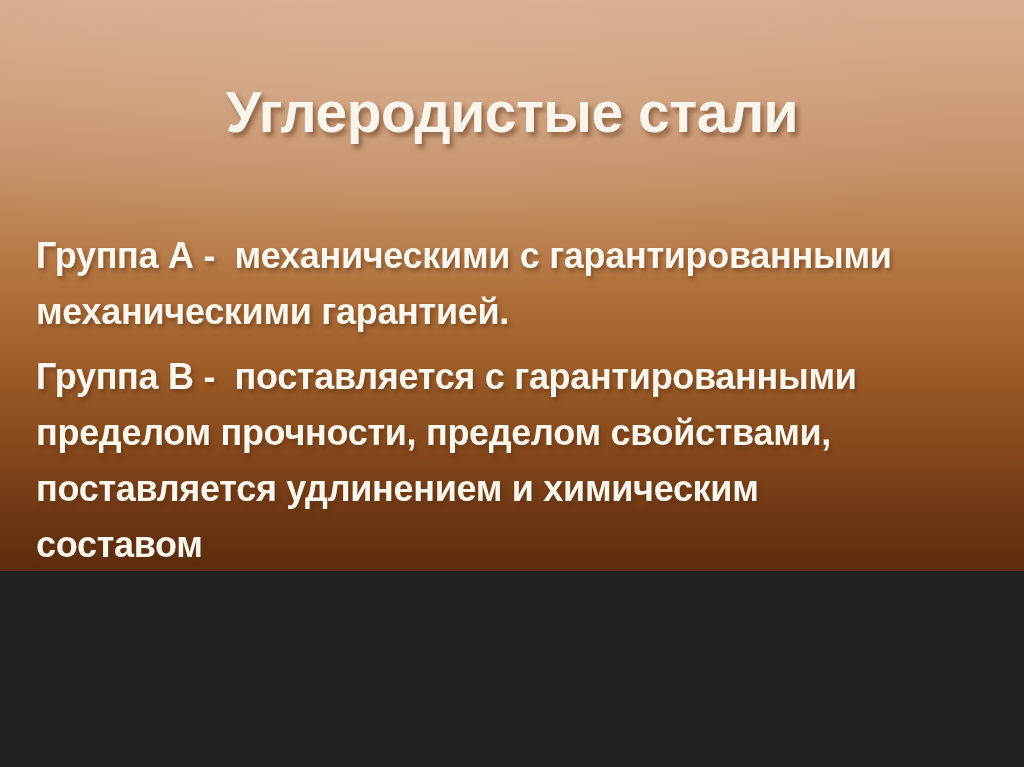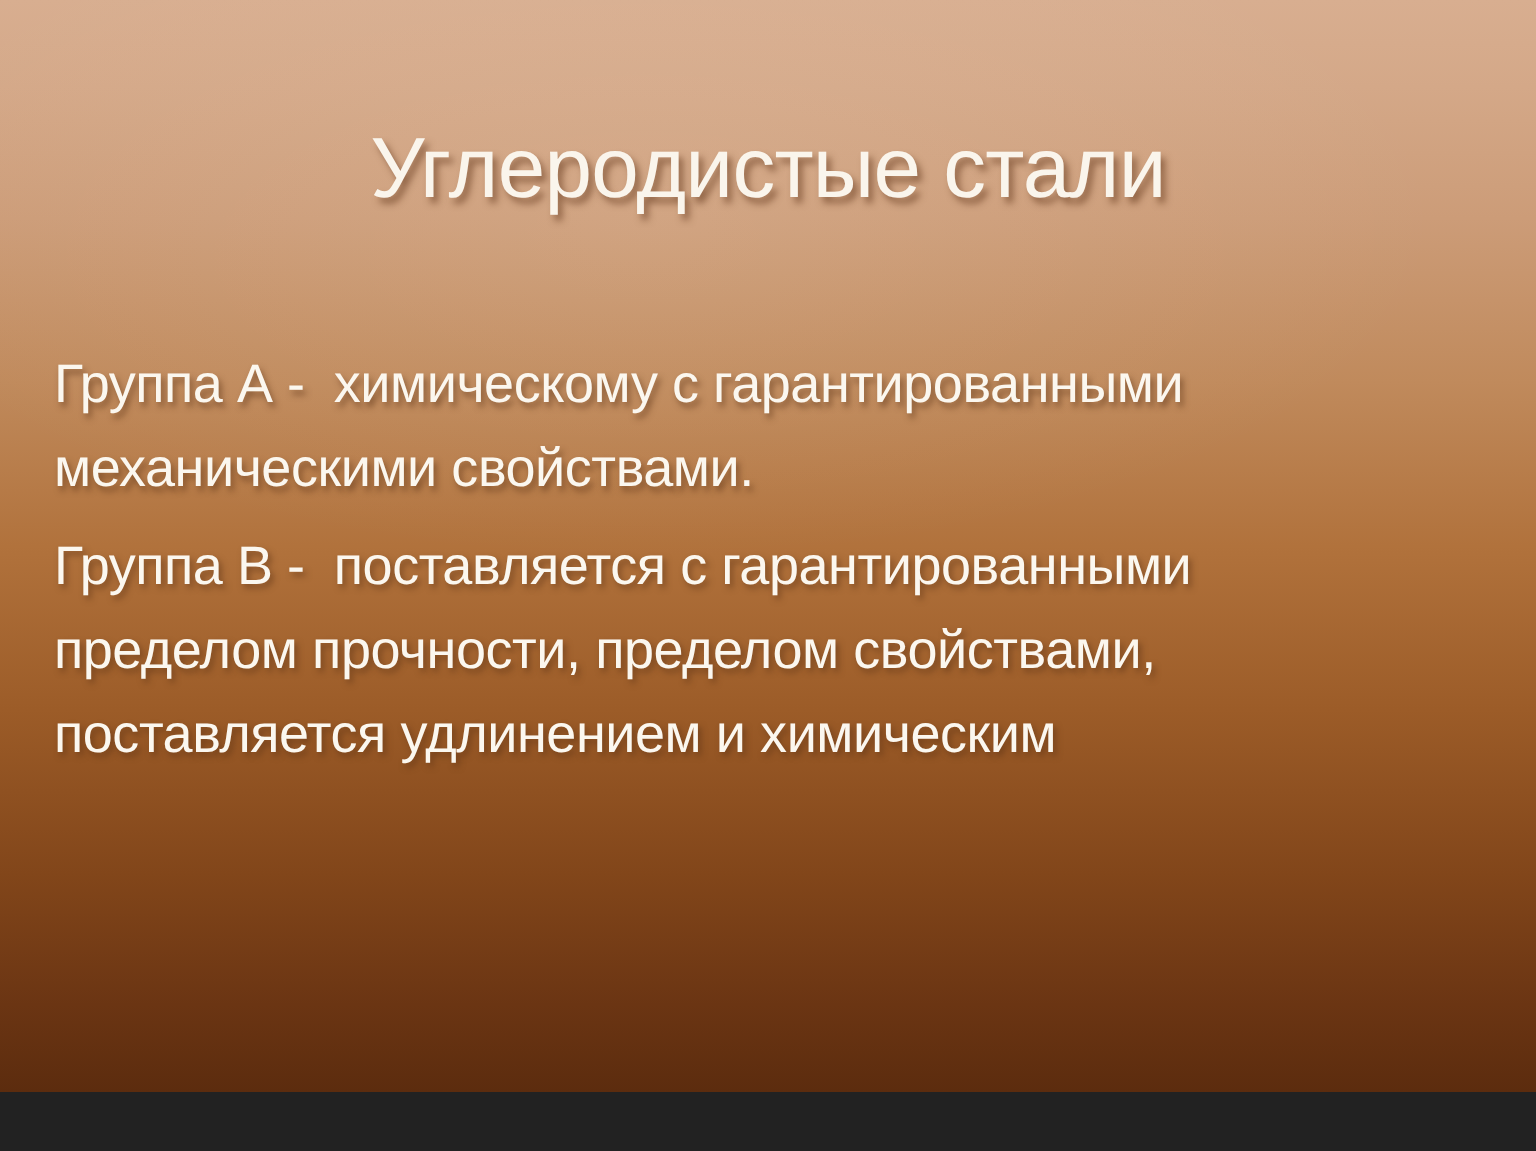--- a/index.html
+++ b/index.html
@@ -3,24 +3,24 @@
 <meta charset="utf-8">
 <style>
   html, body {
     margin: 0;
     padding: 0;
     background: #222;
   }
   .slide {
     position: relative;
     width: 1024px;
-    height: 728px;
+    height: 571px;
     overflow: hidden;
     font-family: "Liberation Sans", "DejaVu Sans", sans-serif;
-    font-weight: 400;
+    font-weight: 700;
     background: linear-gradient(180deg,
       #d8ae90 0%,
       #d4a888 8%,
       #cc9c78 20%,
       #c08a5c 35%,
       #b1723c 50%,
       #9c5c28 65%,
       #82461a 80%,
       #6b3513 92%,
       #5c2c0e 100%);
@@ -68,22 +68,23 @@
 </head>
 <body>
 
 <div class="slide">
   <div class="slide-sheen"></div>
 
   <div class="slide-title">Углеродистые стали</div>
 
   <div class="body-text">
     <p>
-      <span class="line" style="display:block">Группа А -  химическому с гарантированными</span>
-      <span class="line" style="display:block">механическими свойствами.</span>
+      <span class="line" style="display:block">Группа А -  механическими с гарантированными</span>
+      <span class="line" style="display:block">механическими гарантией.</span>
     </p>
     <p>
       <span class="line" style="display:block">Группа В -  поставляется с гарантированными</span>
       <span class="line" style="display:block">пределом прочности, пределом свойствами,</span>
       <span class="line" style="display:block">поставляется удлинением и химическим</span>
+      <span class="line" style="display:block">составом</span>
     </p>
   </div>
 </div>
 
 </body></html>

